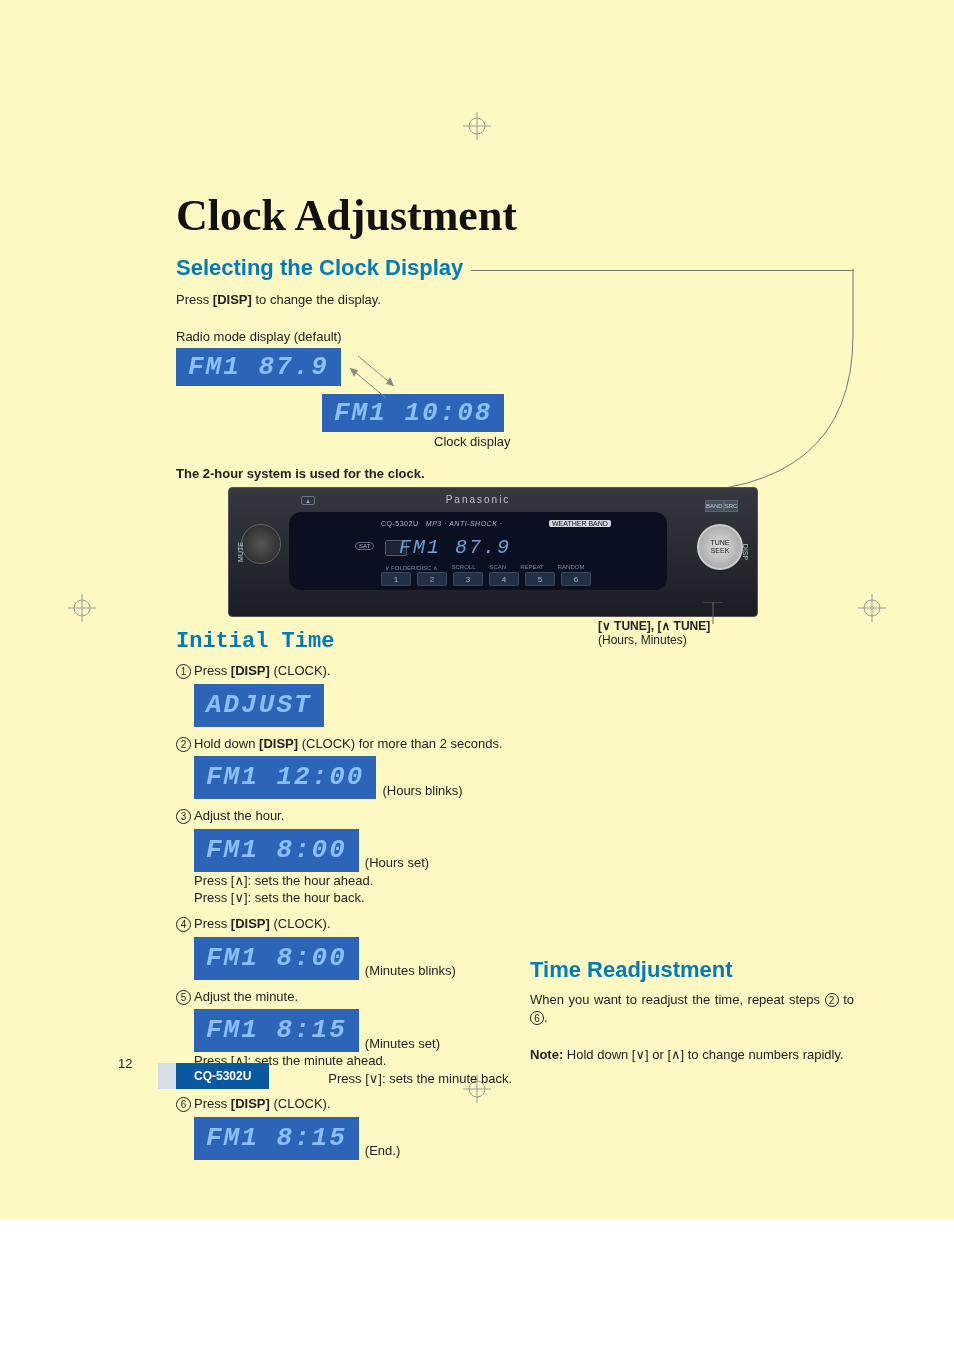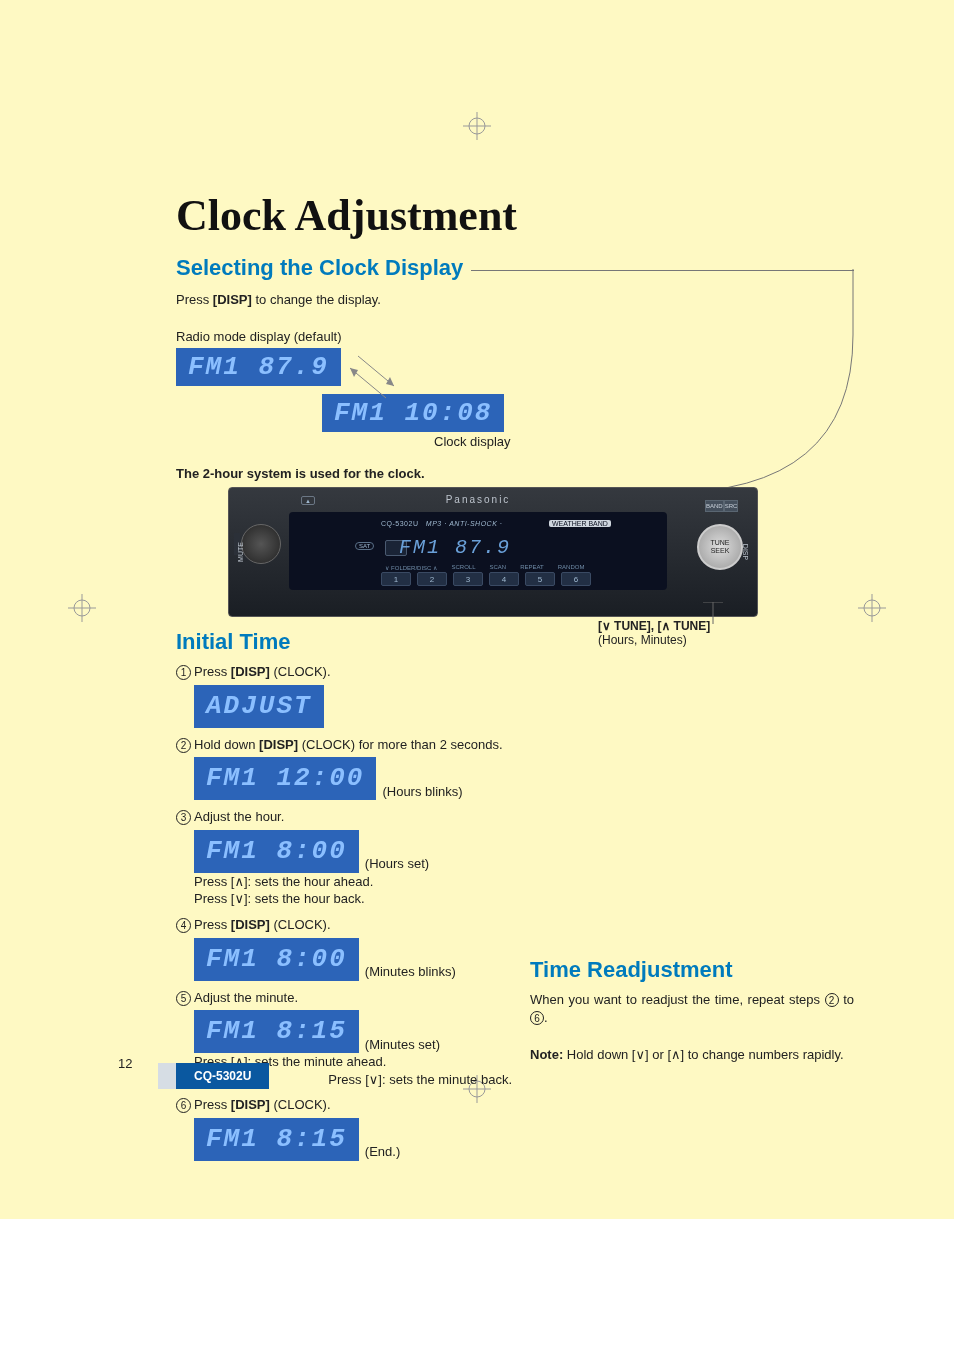--- a/index.html
+++ b/index.html
@@ -29,21 +29,21 @@
   .bold { font-weight:bold; }
 
   .radio-mode-label { font-size:13px; margin-top:22px; }
   .lcd { background:#2c64b8; color:#8bbfff; font-family:"Courier New", monospace; font-weight:bold; letter-spacing:2px; padding:4px 12px; font-size:26px; display:inline-block; font-style:italic; }
   .lcd.big { font-size:26px; }
   .clock-display-label { font-size:13px; margin-top:4px; }
 
   .sys-note { font-size:13px; font-weight:bold; margin-top:26px; margin-bottom:6px; }
 
   .radio-unit { position:relative; margin:6px 0 8px 52px; width:530px; height:130px; background:linear-gradient(#35393f,#1a1e24); border-radius:4px; border:1px solid #555; }
-  .radio-face { position:absolute; top:24px; left:60px; right:90px; height:78px; background:#0b1020; border-radius:4px; }
+  .radio-face { position:absolute; top:24px; left:60px; right:90px; height:78px; background:#0b1020; border-radius:12px; }
   .radio-face .brand { position:absolute; top:-18px; left:50%; transform:translateX(-50%); color:#bcc3cc; font-size:10px; letter-spacing:2px; }
   .radio-face .model { position:absolute; top:8px; left:92px; color:#9fb8cf; font-size:7px; letter-spacing:0.5px; }
   .radio-face .lcd-inner { position:absolute; top:24px; left:110px; color:#6aa0d8; font-family:"Courier New", monospace; font-style:italic; font-size:20px; letter-spacing:2px; }
   .radio-face .wb { position:absolute; top:8px; left:260px; font-size:7px; color:#0b1020; background:#cfd6de; padding:0 3px; border-radius:2px; }
   .radio-face .btnrow { position:absolute; bottom:4px; left:92px; display:flex; gap:6px; }
   .radio-face .btnrow .b { width:30px; height:14px; background:#222f44; border:1px solid #3a4a63; color:#9fb8cf; font-size:8px; text-align:center; line-height:14px; border-radius:2px; }
   .radio-face .btnlbl { position:absolute; bottom:19px; left:96px; display:flex; gap:14px; color:#6e8aa5; font-size:6px; }
   .radio-dial-l { position:absolute; left:12px; top:36px; width:40px; height:40px; border-radius:50%; background:radial-gradient(#555,#222); border:1px solid #666; }
   .radio-dial-l::after { content:""; position:absolute; left:-8px; top:50%; width:6px; height:22px; background:#2b3038; transform:translateY(-50%); }
   .radio-mute { position:absolute; left:2px; top:50%; transform:translateY(-50%) rotate(-90deg); color:#bbc3cc; font-size:7px; }
@@ -55,21 +55,21 @@
   .radio-sat { position:absolute; left:66px; top:30px; color:#9fb8cf; font-size:6px; border:1px solid #5a7088; border-radius:6px; padding:0 3px; }
   .radio-sq { position:absolute; left:96px; top:28px; width:22px; height:16px; border:1px solid #4a5a70; background:#1a2436; border-radius:2px; }
 
   .tune-call { position:absolute; left:358px; top:0; font-size:12px; font-weight:bold; }
   .tune-call .sub { font-weight:normal; font-size:12px; }
 
   .two-col { margin-top:12px; display:flex; }
   .col-l { width:336px; }
   .col-r { flex:1; padding-left:18px; position:relative; }
 
-  .initial-title { font-size:22px; font-weight:bold; color:#007bbd; margin-bottom:2px; font-family:Liberation Sans, sans-serif; }
+  .initial-title { font-size:22px; font-weight:bold; color:#007bbd; margin-bottom:2px; font-family:Liberation Mono, monospace; }
 
   .step { font-size:13px; margin-top:8px; line-height:1.35; }
   .step .stepn { display:inline-block; width:15px; height:15px; border:1px solid #222; border-radius:50%; text-align:center; line-height:14px; font-size:10px; margin-right:3px; vertical-align:baseline; }
   .step .note { font-size:13px; }
   .step-lcd { margin:4px 0 0 18px; display:inline-block; }
 
   .aside-label { font-size:13px; vertical-align:bottom; display:inline-block; margin-left:6px; }
 
   .timeread { margin-top:0; }
   .timeread .body { font-size:13px; margin-top:8px; line-height:1.35; text-align:justify; }

